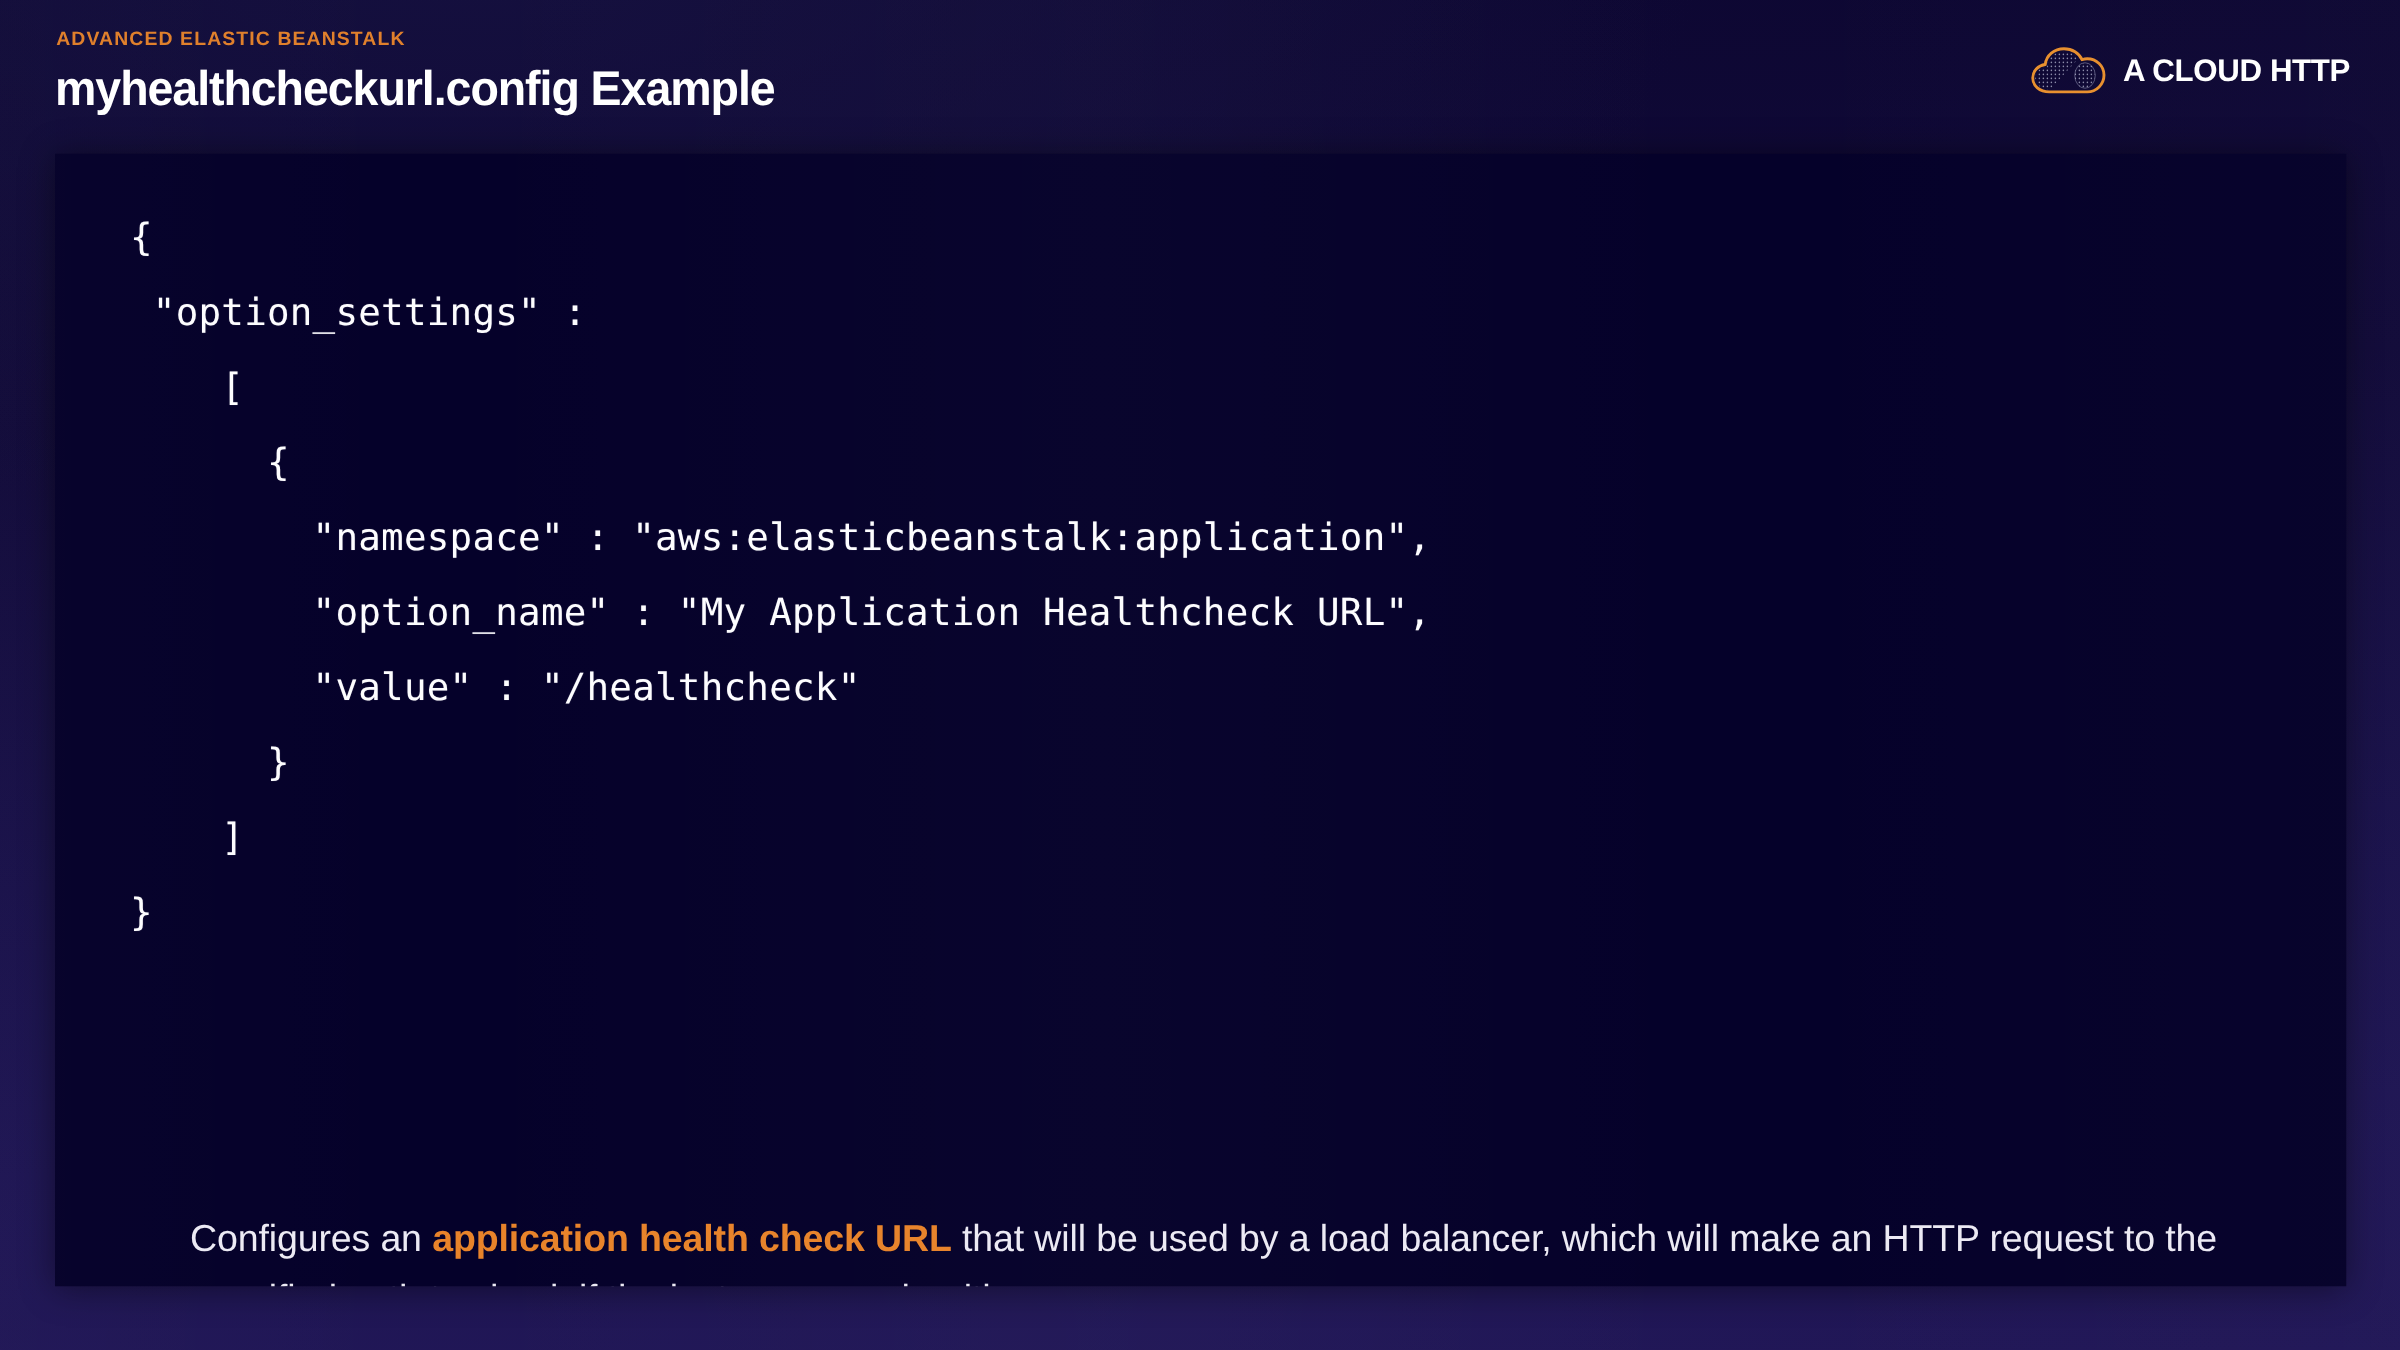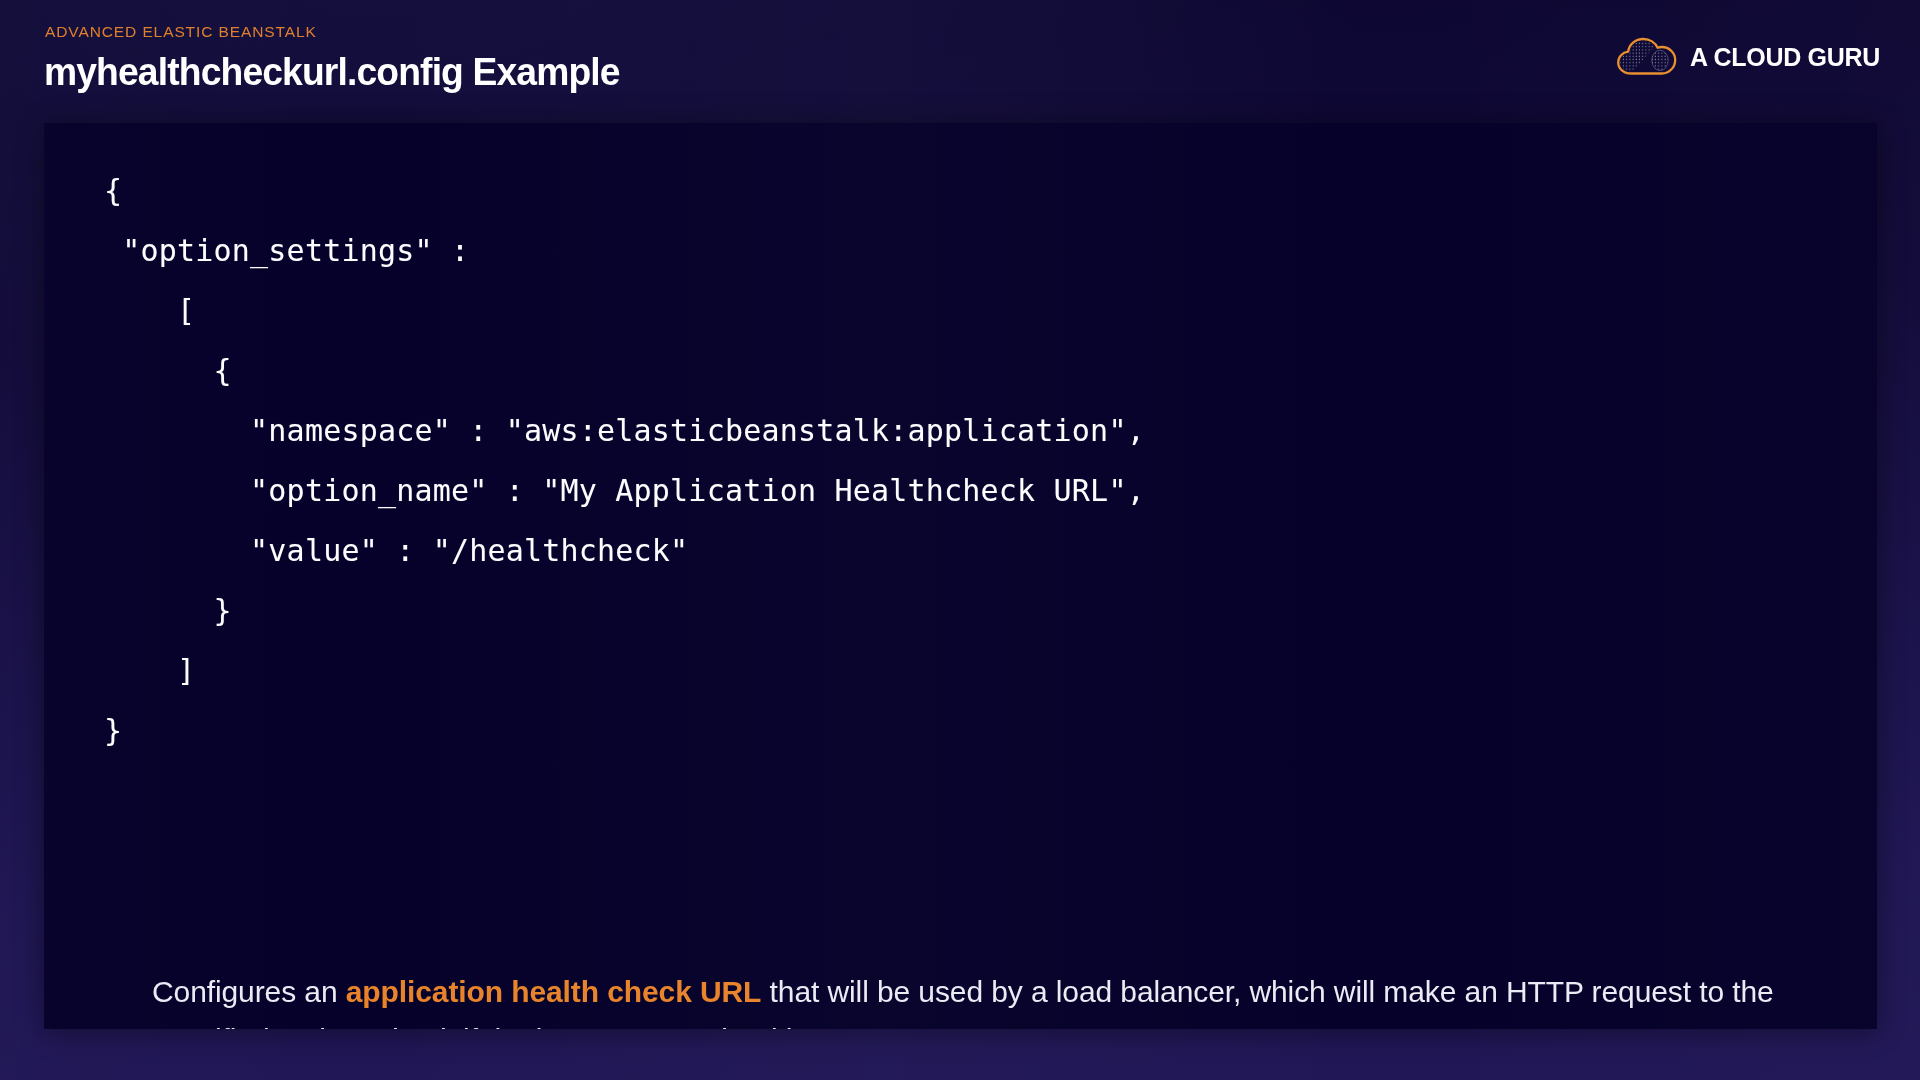--- a/index.html
+++ b/index.html
@@ -50,21 +50,21 @@
     width: 1920px;
     height: 120px;
     z-index: 5;
   }
 
   .eyebrow {
     position: absolute;
     left: 45px;
     top: 23px;
     font-size: 15.5px;
-    font-weight: normal;
+    font-weight: bold;
     letter-spacing: 0.9px;
     color: #e0802c;
     white-space: nowrap;
   }
 
   .slide-title {
     position: absolute;
     left: 44px;
     top: 50px;
     font-size: 39px;
@@ -164,21 +164,21 @@
         <path d="M15.5 37.5 C7.6 37.5 2.2 32.6 2.2 26.4 C2.2 20.8 6.4 16.4 12.2 15.6
                  C13.0 8.2 19.4 3.0 27.2 3.0 C33.8 3.0 39.3 6.6 41.6 11.8
                  C42.9 11.3 44.3 11.0 45.8 11.0 C53.2 11.0 59.2 16.8 59.2 24.0
                  C59.2 31.4 53.2 37.5 45.8 37.5 Z" fill="none" stroke="#e8902f" stroke-width="2.3" stroke-linejoin="round"></path>
         <path d="M16.0 35.6 C9.2 35.6 4.2 31.6 4.2 26.4 C4.2 21.8 7.9 18.1 12.9 17.5
                  C13.5 17.4 13.9 17.0 13.9 16.4 C14.2 10.0 19.9 5.2 27.2 5.2
                  C32.0 5.2 36.2 7.4 38.6 10.9 Z" fill="url(#dots)" opacity="0.9"></path>
         <ellipse cx="44.0" cy="24.4" rx="8.2" ry="10.2" fill="url(#dots)" opacity="0.9"></ellipse>
         <ellipse cx="44.0" cy="24.4" rx="8.2" ry="10.2" fill="none" stroke="#b9bcd8" stroke-width="0.6" opacity="0.55"></ellipse>
       </svg>
-      <span class="brand-text">A CLOUD GURU</span>
+      <span class="brand-text">A CLOUD HTTP</span>
     </div>
   </div>
 
   <div class="code-panel">
 
     <pre class="code-block"><span class="code-line">{</span><span class="code-line"> "option_settings" :</span><span class="code-line">    [</span><span class="code-line">      {</span><span class="code-line">        "namespace" : "aws:elasticbeanstalk:application",</span><span class="code-line">        "option_name" : "My Application Healthcheck URL",</span><span class="code-line">        "value" : "/healthcheck"</span><span class="code-line">      }</span><span class="code-line">    ]</span><span class="code-line">}</span></pre>
 
     <p class="caption"><span>Configures an </span><span class="hl">application health check URL</span><span> that will be used by a load balancer, which will make an HTTP request to the specified path to check if the instances are healthy.</span></p>
   </div>
 

